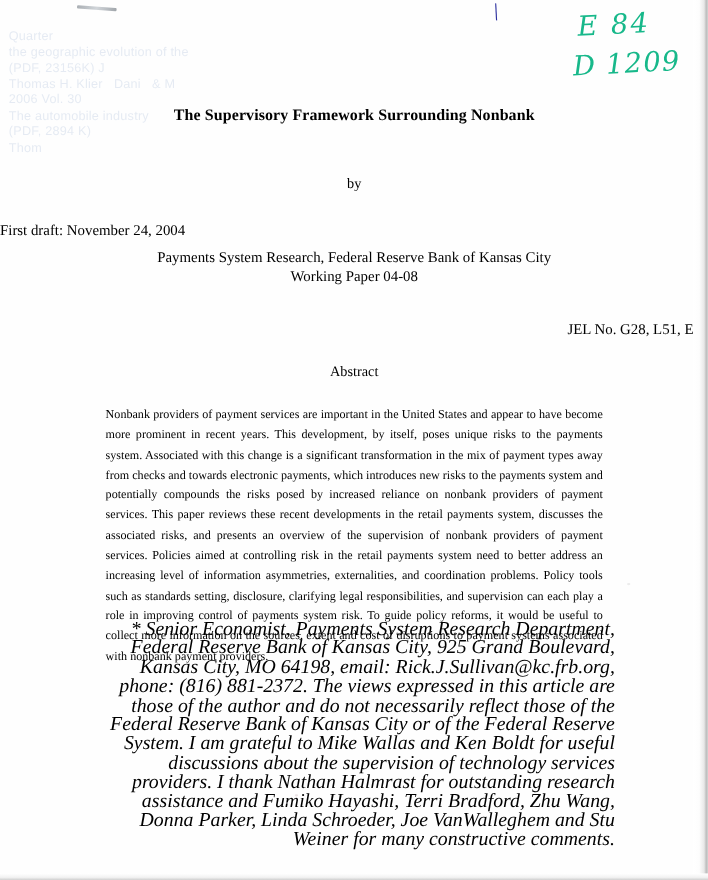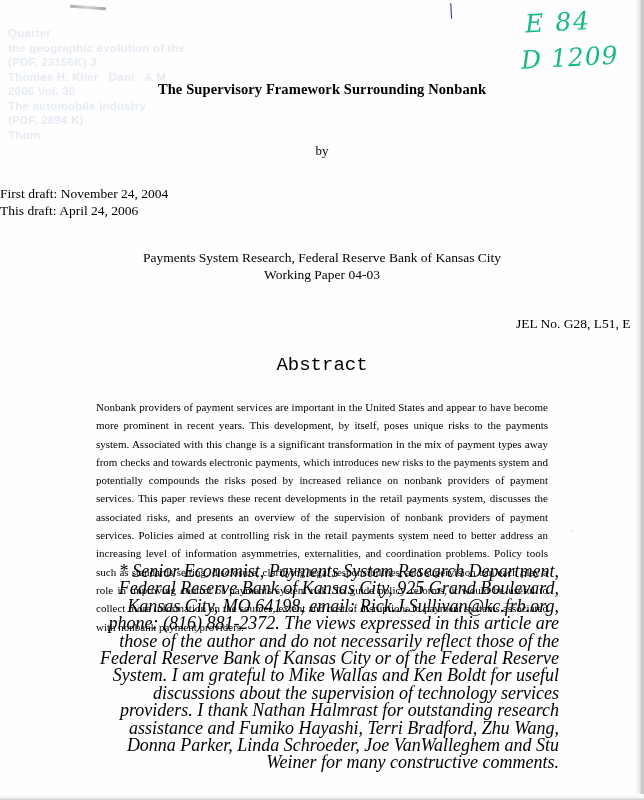--- a/index.html
+++ b/index.html
@@ -39,21 +39,21 @@
   .ghost {
     position: absolute;
     left: 8px;
     top: 26px;
     width: 210px;
     color: #c8d4e6;
     opacity: 0.45;
     font-family: "Liberation Sans", sans-serif;
     font-size: 11.5px;
     line-height: 14.5px;
-    font-weight: bold;
+    font-weight: normal;
     letter-spacing: 0.2px;
     filter: blur(0.7px);
     user-select: none;
     white-space: pre;
   }
 
   
   .smudge {
     position: absolute;
     left: 70px;
@@ -100,21 +100,21 @@
   }
 
   
   .doc {
     position: absolute;
     left: 0;
     top: 0;
     width: 644px;
   }
   .title {
-    margin: 0;
+    margin: 16px;
     padding-top: 80px;
     text-align: center;
     font-size: 14.5px;
     font-weight: bold;
     line-height: 19px;
     letter-spacing: 0.1px;
   }
   .title .line2 { display: block; }
 
   .byword {
@@ -132,34 +132,33 @@
     font-size: 13.5px;
     line-height: 17px;
     margin-top: 26px;
   }
   .drafts span { display: block; }
 
   .affiliation {
     text-align: center;
     font-size: 13.5px;
     line-height: 17px;
-    margin-top: 30px;
+    margin-top: 7px;
   }
   .affiliation span { display: block; }
 
   .jel {
     text-align: right;
     font-size: 13.5px;
     margin-top: 33px;
   }
   .abstract-heading {
     text-align: center;
-    font-size: 19px;
+    font-size: 13px;
     margin-top: 22px;
-    font-family: Liberation Mono, monospace;
   }
 
   .abstract-body {
     margin: 22px auto 0 auto;
     width: 452px;
     font-size: 11px;
     line-height: 18.3px;
     text-align: justify;
     text-justify: inter-word;
     hyphens: none;
@@ -209,26 +208,25 @@
 
     <h1 class="title">
       <span>The Supervisory Framework Surrounding Nonbank</span>
     </h1>
 
     <div class="byword">by</div>
 
 
     <div class="drafts">
       <span>First draft: November 24, 2004</span>
-      <span>This draft: April 24, 2006</span>
     </div>
 
     <div class="affiliation">
       <span>Payments System Research, Federal Reserve Bank of Kansas City</span>
-      <span>Working Paper 04-03</span>
+      <span>Working Paper 04-08</span>
     </div>
 
     <div class="jel">JEL No. G28, L51, E42</div>
 
     <div class="abstract-heading">Abstract</div>
 
     <div class="abstract-body">Nonbank providers of payment services are important in the United States and appear to have become more prominent in recent years. This development, by itself, poses unique risks to the payments system. Associated with this change is a significant transformation in the mix of payment types away from checks and towards electronic payments, which introduces new risks to the payments system and potentially compounds the risks posed by increased reliance on nonbank providers of payment services. This paper reviews these recent developments in the retail payments system, discusses the associated risks, and presents an overview of the supervision of nonbank providers of payment services. Policies aimed at controlling risk in the retail payments system  need to better address an increasing level of information asymmetries, externalities, and coordination problems. Policy tools such as standards setting, disclosure, clarifying legal responsibilities, and supervision can each play a role in improving control of payments system risk. To guide policy reforms, it would be useful to collect more information on the sources, extent and cost of disruptions to payment systems associated with nonbank payment providers.</div>
 
   </div>
 

